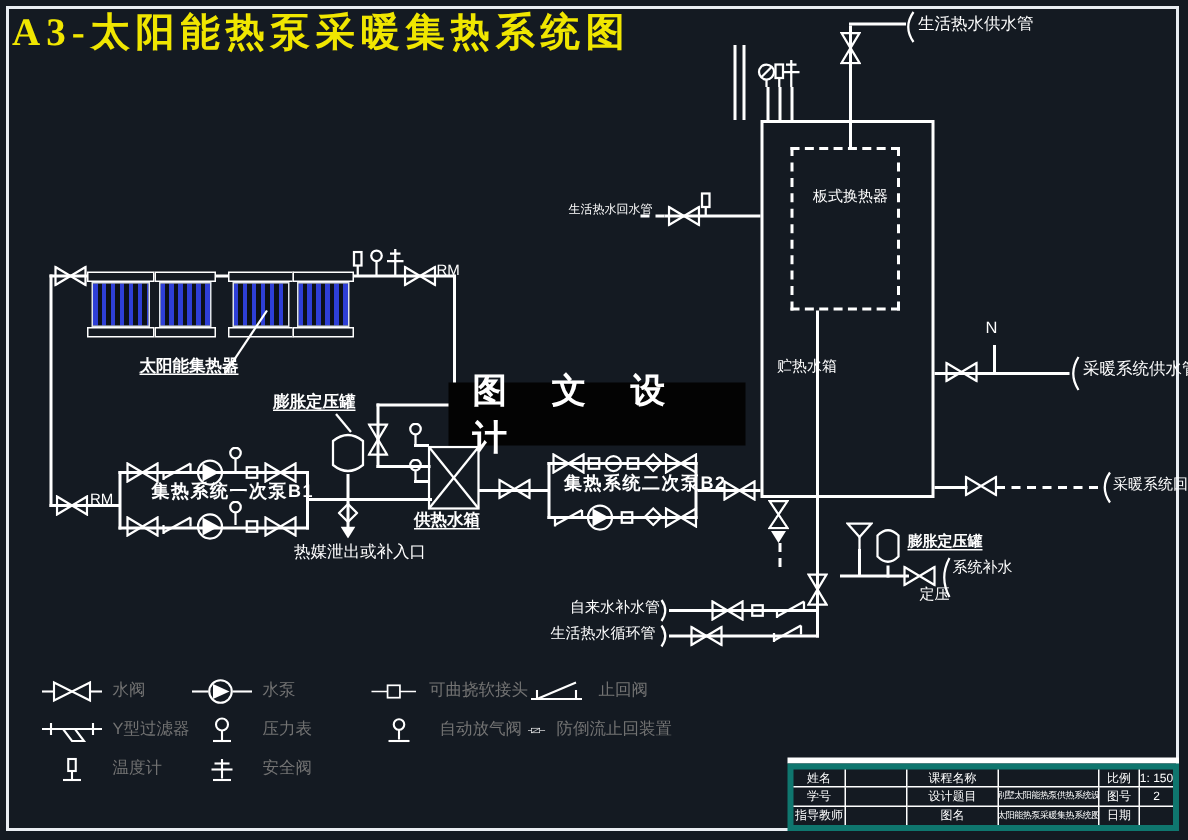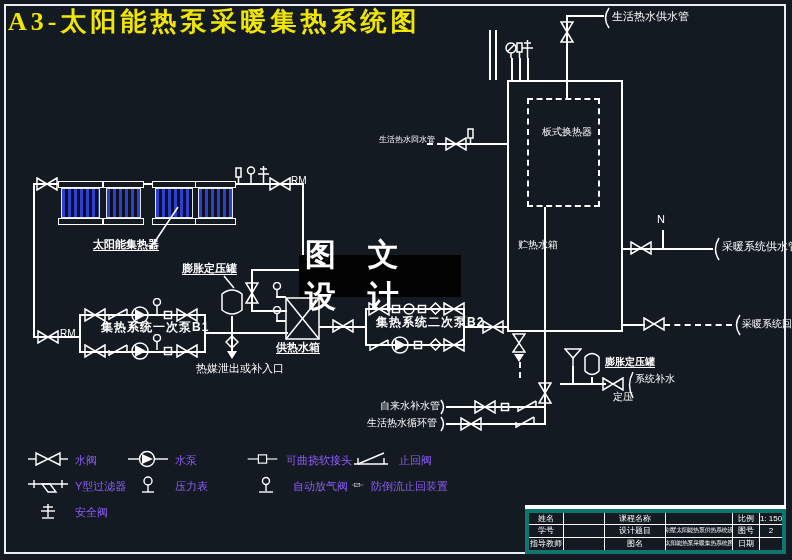--- a/index.html
+++ b/index.html
@@ -18,26 +18,26 @@
   #title{position:absolute;left:8px;top:4px;color:#f0e600;font-size:26px;font-weight:bold;
          letter-spacing:4px;font-family:"Liberation Serif",serif;}
   
   .panel{position:absolute;height:30px;border:1px solid #dfe4ea;box-sizing:border-box;
          background:repeating-linear-gradient(to right,#2e3fd6 0 3px,#0c1118 3px 6px);}
   .pbar{position:absolute;height:7px;background:#141a22;border:1px solid #fff;box-sizing:border-box;}
   
   #tank{position:absolute;left:507px;top:80px;width:116px;height:252px;border:2px solid #fff;box-sizing:border-box;}
   #tank-inner{position:absolute;left:527px;top:98px;width:73px;height:109px;border:2px dashed #fff;box-sizing:border-box;}
   
-  #wm{position:absolute;left:299px;top:255px;width:162px;height:42px;background:#030303;
-      display:flex;align-items:center;justify-content:center;color:#fff;font-size:31px;
-      letter-spacing:12px;font-family:"Liberation Serif",serif;font-weight:bold;padding-left:6px;box-sizing:border-box;}
+  #wm{position:absolute;left:299px;top:255px;width:198px;height:42px;background:#030303;
+      display:flex;align-items:center;justify-content:center;color:#fff;font-size:23px;
+      letter-spacing:12px;font-family:"Liberation Serif",serif;font-weight:bold;padding-left:16px;box-sizing:border-box;}
   
   #legend{position:absolute;left:28px;top:442px;display:grid;grid-template-columns:100px 118px 106px 96px;grid-auto-rows:26px;}
-  .lg{display:flex;align-items:flex-end;gap:7px;color:#8b5cf6;}
+  .lg{display:flex;align-items:flex-start;gap:7px;color:#737373;margin-top:10px;}
   .lgt{font-size:11px;white-space:nowrap;}
   .lgi .s{stroke:#fff;fill:none;stroke-width:1.4px;} .lgi .f{fill:#fff;stroke:none;}
   
   #tbbar{position:absolute;left:525px;top:505px;width:261px;height:4px;background:#fff;}
   #tblock{position:absolute;left:525px;top:509px;width:261px;height:45px;border:4px solid #0f766e;box-sizing:border-box;
           display:grid;grid-template-columns:35px 41px 61px 67px 27px 1fr;grid-template-rows:1fr 1fr 1fr;}
   .tc{border-right:1px solid #fff;border-bottom:1px solid #fff;color:#fff;font-size:8px;
       display:flex;align-items:center;justify-content:center;overflow:hidden;white-space:nowrap;}
   .tc.last{border-right:none;} .tc.bot{border-bottom:none;}
   .tc.small{font-size:6px;letter-spacing:-0.3px;}
@@ -469,20 +469,28 @@
       <span class="lgt">自动放气阀</span>
     </div>
     <div class="lg">
       <svg class="lgi" width="40" height="18" viewBox="0 0 40 18">
           <line class="s" x1="0" y1="9" x2="8" y2="9"></line>
           <rect class="s" x="8" y="4" width="18" height="10"></rect>
           <line class="s" x1="8" y1="14" x2="26" y2="4"></line>
           <line class="s" x1="26" y1="9" x2="38" y2="9"></line>
         </svg>
       <span class="lgt">防倒流止回装置</span>
+    </div>
+    <div class="lg">
+      <svg class="lgi" width="40" height="18" viewBox="0 0 40 18">
+          <rect class="s" x="17.5" y="2" width="5" height="8"></rect>
+          <line class="s" x1="20" y1="10" x2="20" y2="16"></line>
+          <line class="s" x1="14" y1="16" x2="26" y2="16"></line>
+        </svg>
+      <span class="lgt">温度计</span>
     </div>
     <div class="lg">
       <svg class="lgi" width="40" height="18" viewBox="0 0 40 18">
           <line class="s" x1="20" y1="2" x2="20" y2="15"></line>
           <line class="s" x1="15" y1="5" x2="25" y2="5"></line>
           <line class="s" x1="13" y1="9" x2="27" y2="9"></line>
           <line class="s" x1="14" y1="16" x2="26" y2="16"></line>
         </svg>
       <span class="lgt">安全阀</span>
     </div>

